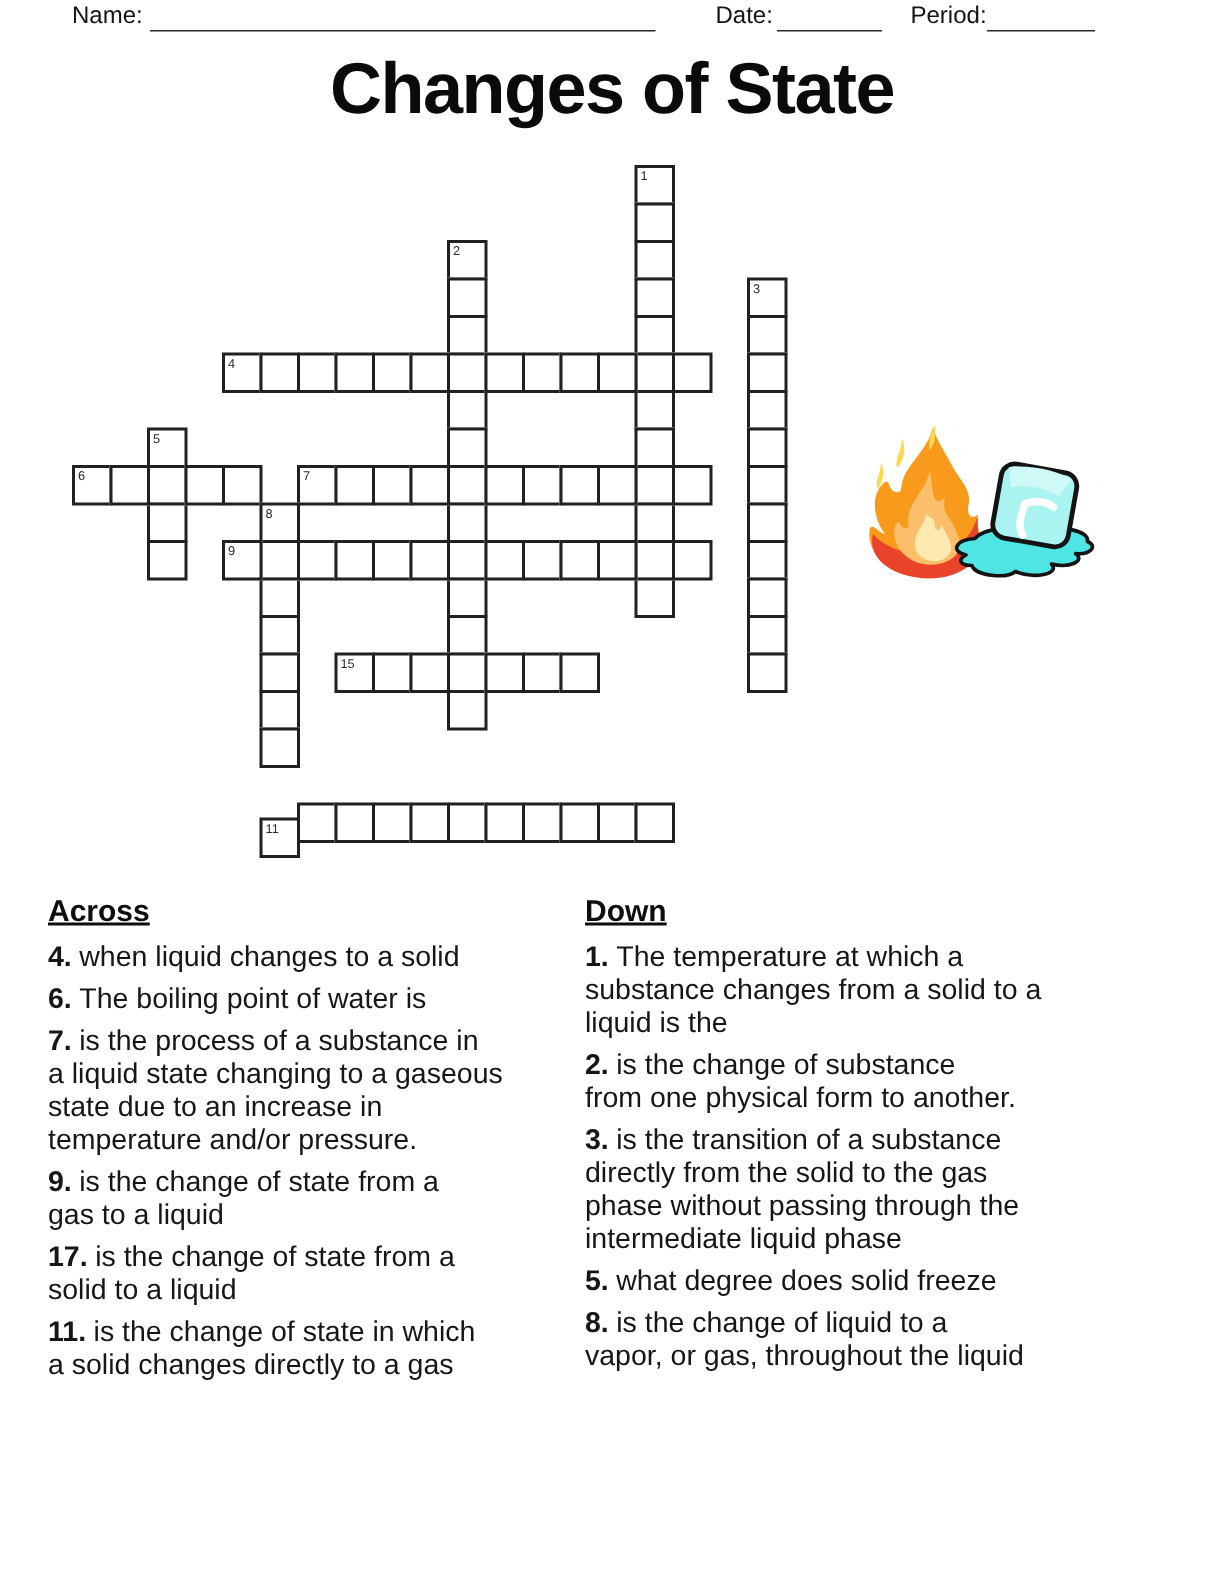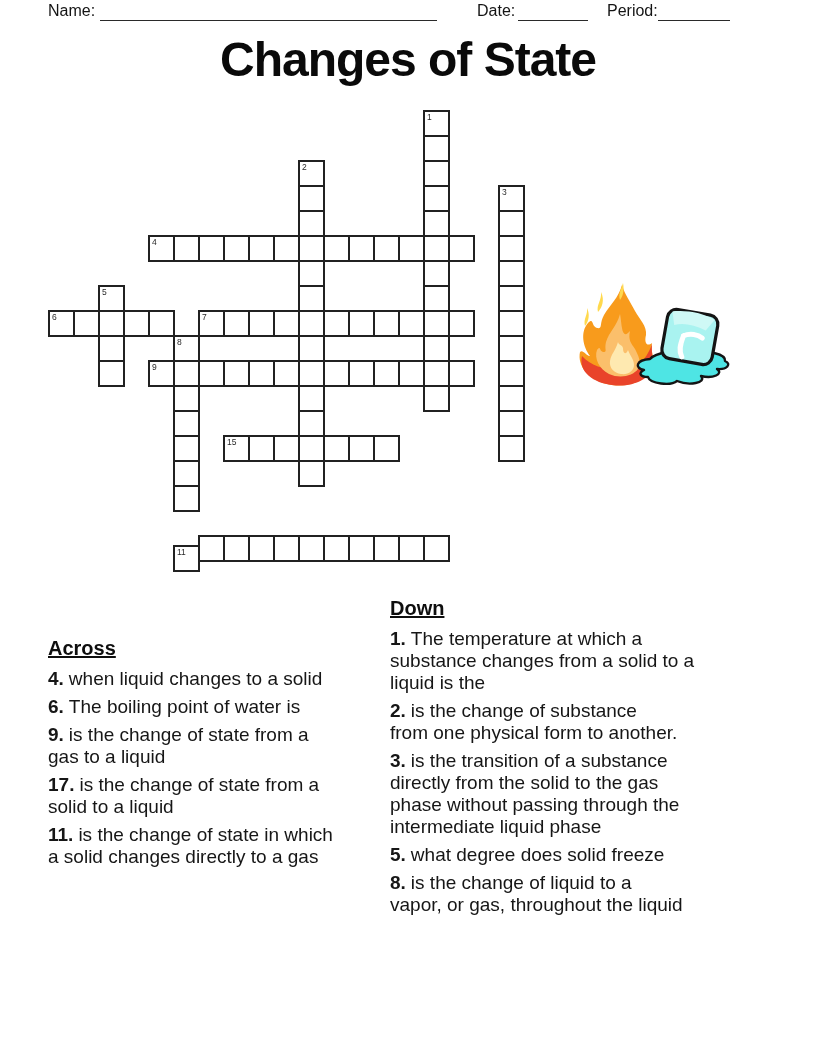--- a/index.html
+++ b/index.html
@@ -21,21 +21,21 @@
   .cellnum{position:absolute;left:2px;top:0;font-size:8.5px;line-height:10px;
            color:#2a2a2a;font-family:"Liberation Sans",sans-serif;}
 
   
   .art{position:absolute;left:576px;top:282px;width:160px;height:112px;}
   .ink{stroke:#141414;}
   .hl{stroke:#ffffff;}
 
   
   .clues{position:absolute;top:597px;font-size:19px;line-height:22px;color:#161616;}
-  .clues-across{left:48px;width:358px;margin-top:40px;}
+  .clues-across{left:32px;width:358px;}
   .clues-down{left:390px;width:368px;}
   .clues h2{font-size:20px;line-height:23px;margin:0 0 8px 0;
             text-decoration:underline;color:#0e0e0e;}
   .clue{margin:0 0 6px 0;}
   .clue .num{font-weight:bold;margin-right:5px;}
   .clue .clue-text{white-space:pre-line;}
 </style>
 </head>
 <body>
 
@@ -200,20 +200,24 @@
       <rect class="ink" x="-26" y="-27" width="51" height="50" rx="9" stroke-width="3.2" fill="#A9F3F0"></rect>
       <path d="M-22,-24 C-10,-28 10,-28 21,-23 L14,-11 C2,-15 -10,-15 -18,-11 Z" fill="#CFF9F6"></path>
       <path class="hl" fill="none" stroke-width="5" stroke-linecap="round" d="M-7,-2 C-9,8 -9,14 -5,19 M-7,-2 C-1,-6 7,-6 12,-3"></path>
     </g>
   </svg>
 
   <div class="clues clues-across">
     <h2>Across</h2>
     <p class="clue"><span class="num">4.</span><span class="clue-text">when liquid changes to a solid</span></p>
     <p class="clue"><span class="num">6.</span><span class="clue-text">The boiling point of water is</span></p>
+    <p class="clue"><span class="num">7.</span><span class="clue-text">is the process of a substance in
+a liquid state changing to a gaseous
+state due to an increase in
+temperature and/or pressure.</span></p>
     <p class="clue"><span class="num">9.</span><span class="clue-text">is the change of state from a
 gas to a liquid</span></p>
     <p class="clue"><span class="num">17.</span><span class="clue-text">is the change of state from a
 solid to a liquid</span></p>
     <p class="clue"><span class="num">11.</span><span class="clue-text">is the change of state in which
 a solid changes directly to a gas</span></p>
   </div>
 
   <div class="clues clues-down">
     <h2>Down</h2>

